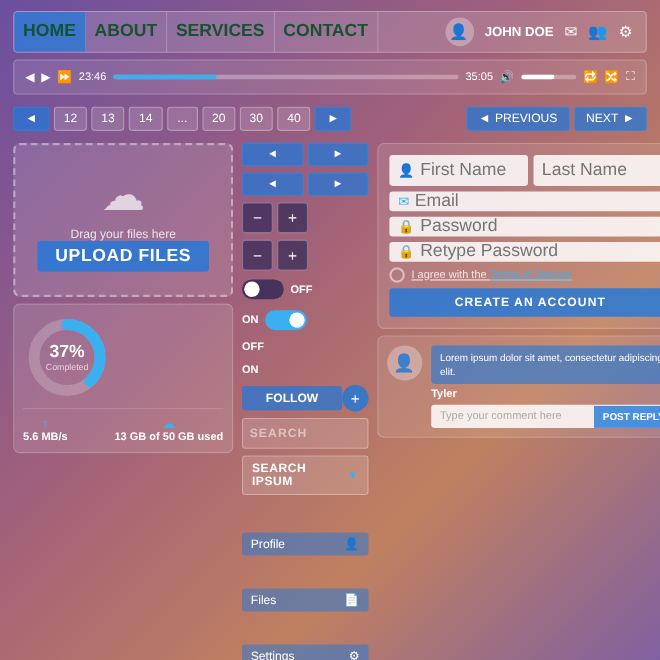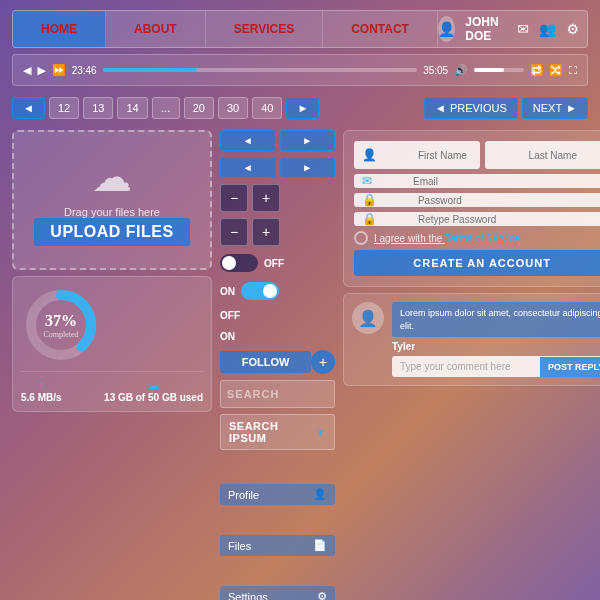--- a/index.html
+++ b/index.html
@@ -13,22 +13,22 @@
     .nav-bar {
       display: flex; align-items: center;
       background: rgba(255,255,255,0.15);
       border: 1px solid rgba(255,255,255,0.3);
       margin: 10px 12px 0;
       border-radius: 4px;
       padding: 0;
       height: 38px;
     }
     .nav-item {
-      color: #b91c1c; font-size: 12px; font-weight: bold;
-      padding: 0 28px; height: 100%; display: flex; align-items: center;
+      color: #14532d; font-size: 16px; font-weight: bold;
+      padding: 0 8px; height: 100%; display: flex; align-items: center;
       cursor: pointer; border-right: 1px solid rgba(255,255,255,0.2);
       text-decoration: none;
     }
     .nav-item.active { background: rgba(30,120,220,0.7); border-radius: 3px 0 0 3px; }
     .nav-right {
       margin-left: auto; display: flex; align-items: center; gap: 10px;
       padding-right: 12px;
     }
     .nav-avatar {
       width: 26px; height: 26px; border-radius: 50%;
@@ -108,21 +108,21 @@
     }
 
     
     .stats-box {
       background: rgba(255,255,255,0.12);
       border: 1px solid rgba(255,255,255,0.2);
       border-radius: 6px;
       padding: 8px;
       display: flex; flex-direction: column;
     }
-    .stats-row { display: flex; align-items: center; gap: 8px; font-family: Liberation Serif, serif; }
+    .stats-row { display: flex; align-items: center; gap: 8px; }
     .donut-container { position: relative; width: 80px; height: 80px; flex-shrink: 0; }
     .donut-label {
       position: absolute; top: 50%; left: 50%; transform: translate(-50%,-50%);
       text-align: center;
     }
     .donut-percent { color: #fff; font-size: 16px; font-weight: bold; }
     .donut-sub { color: rgba(255,255,255,0.7); font-size: 8px; }
     .stats-bottom {
       display: flex; justify-content: space-between; margin-top: 6px;
       padding-top: 6px; border-top: 1px solid rgba(255,255,255,0.15);
@@ -209,21 +209,21 @@
       border-radius: 6px; padding: 10px; display: flex; flex-direction: column; gap: 5px;
     }
     .form-row { display: flex; gap: 5px; }
     .form-field {
       display: flex; align-items: center; gap: 5px;
       background: rgba(255,255,255,0.85); border-radius: 3px; padding: 0 8px;
       height: 28px; flex: 1;
     }
     .form-field input {
       background: transparent; border: none; outline: none;
-      font-size: 10px; color: #555; flex: 1; width: 100%; margin-left: 36px;
+      font-size: 16px; color: #555; flex: 1; width: 100%;
     }
     .form-field-icon { color: #3ab0f0; font-size: 12px; flex-shrink: 0; }
     .form-full { width: 100%; }
     .terms-row { display: flex; align-items: center; gap: 6px; }
     .terms-radio { width: 14px; height: 14px; border-radius: 50%; border: 2px solid rgba(255,255,255,0.5); flex-shrink: 0; }
     .terms-text { color: rgba(255,255,255,0.8); font-size: 10px; text-decoration: underline; }
     .terms-link { color: #3ab0f0; text-decoration: underline; }
     .create-btn {
       background: rgba(30,120,220,0.8); color: #fff;
       border: none; border-radius: 3px; padding: 7px; font-size: 11px;

